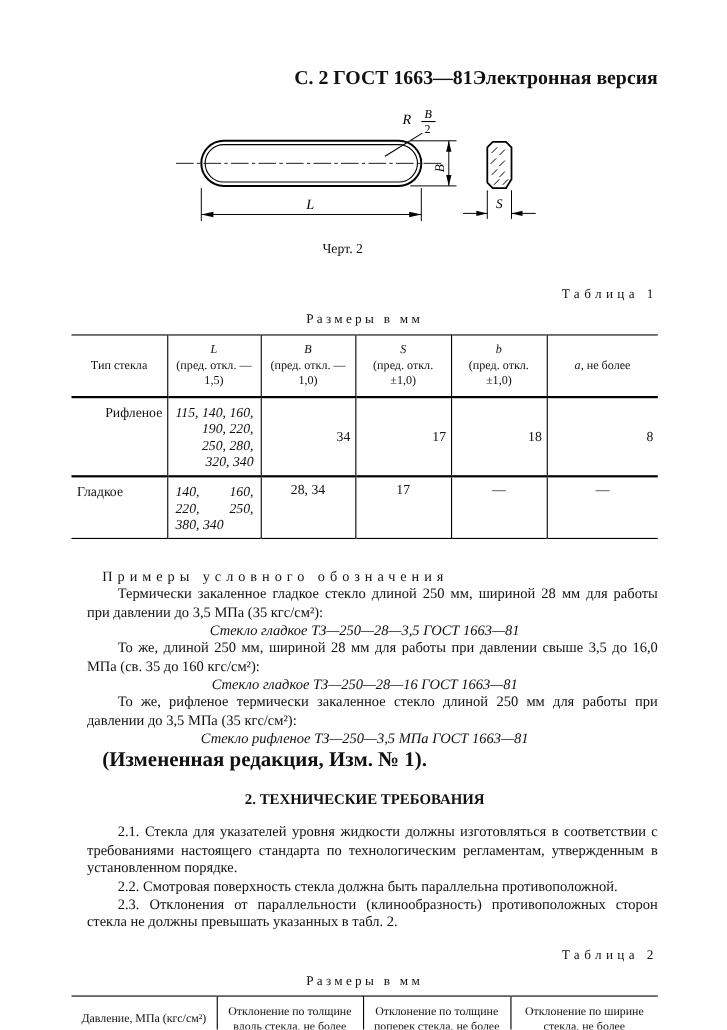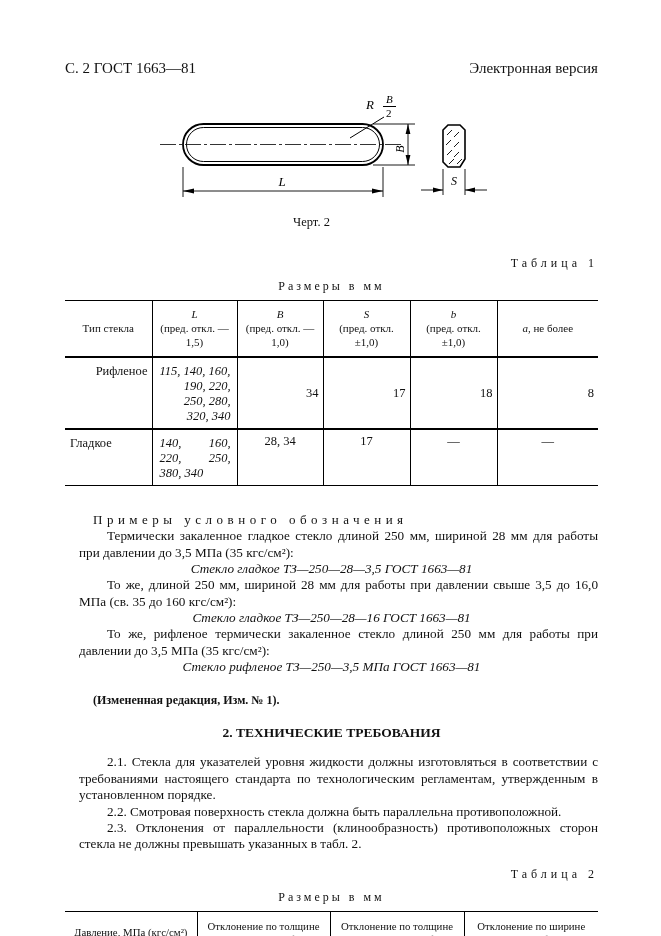--- a/index.html
+++ b/index.html
@@ -5,21 +5,21 @@
   * { margin:0; padding:0; box-sizing:border-box; }
   html,body { background:#ffffff; }
   body {
     width:661px; height:936px;
     font-family:"Liberation Serif", serif;
     color:#111; position:relative; overflow:hidden;
   }
   .page { padding:60px 63px 0 65px; width:661px; }
 
   
-  .hdr { display:flex; justify-content:space-between; font-weight:normal; font-size:15px; }
+  .hdr { display:flex; justify-content:flex-end; font-weight:bold; font-size:18px; }
 
   
   .figure-wrap { position:relative; height:118px; margin-top:10px; }
   .figure-wrap svg { position:absolute; left:-65px; top:0; }
   .fig-caption { text-align:center; font-size:12.5px; margin-top:10px; margin-left:-40px; }
 
   
   .tbl-label { text-align:right; font-size:12px; letter-spacing:4px; margin-top:26px; }
   .tbl-units { text-align:center; font-size:12px; letter-spacing:3px; margin-top:8px; margin-bottom:6px; }
 
@@ -42,21 +42,21 @@
   #t2 thead th { font-size:10.8px; padding:8px 6px; }
   #t2 td { text-align:center; }
   #t2 td.cell-press { text-align:left; }
   #t2 .ind { padding-left:20px; }
   #t2 tr.r1 td { padding-top:7px; padding-bottom:0; }
 
   
   .examples-heading { font-size:13px; letter-spacing:4.5px; text-indent:28px; margin-top:26px; }
   p.body { font-size:13.2px; line-height:1.24; text-align:justify; text-indent:28px;margin-left:14px; }
   .desig { font-style:italic; text-align:center; font-size:13.2px; line-height:1.24; }
-  .amendment { font-weight:bold; font-size:12px; text-indent:28px; margin-top:18px; }
+  .amendment { font-weight:bold; font-size:19px; text-indent:28px; margin-top:1px; }
   .sec-title { text-align:center; font-weight:bold; font-size:13.5px; margin-top:17px; margin-bottom:13px; }
 
   svg text { font-family:"Liberation Serif", serif; }
 </style>
 </head>
 <body>
 
 <div class="page">
 
   <div class="hdr">

